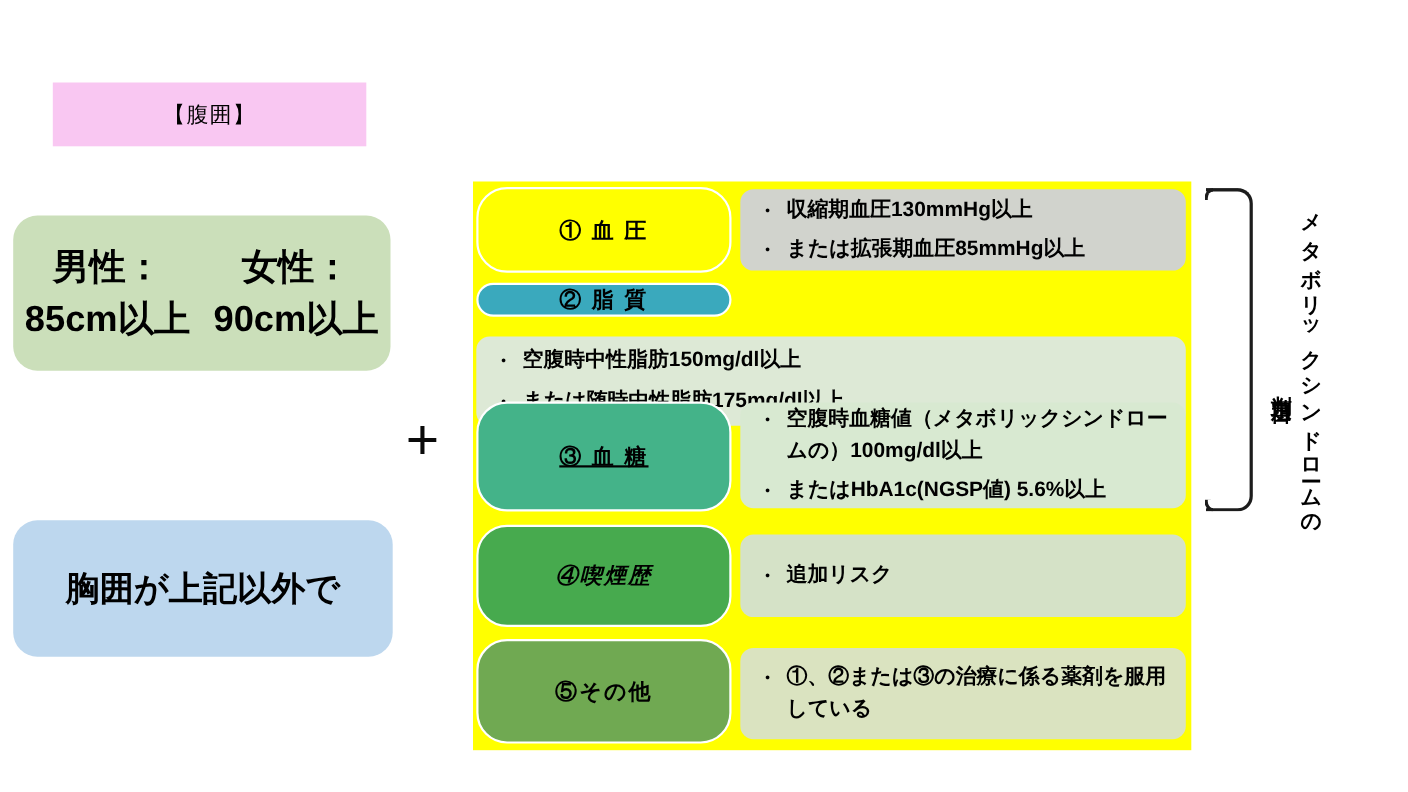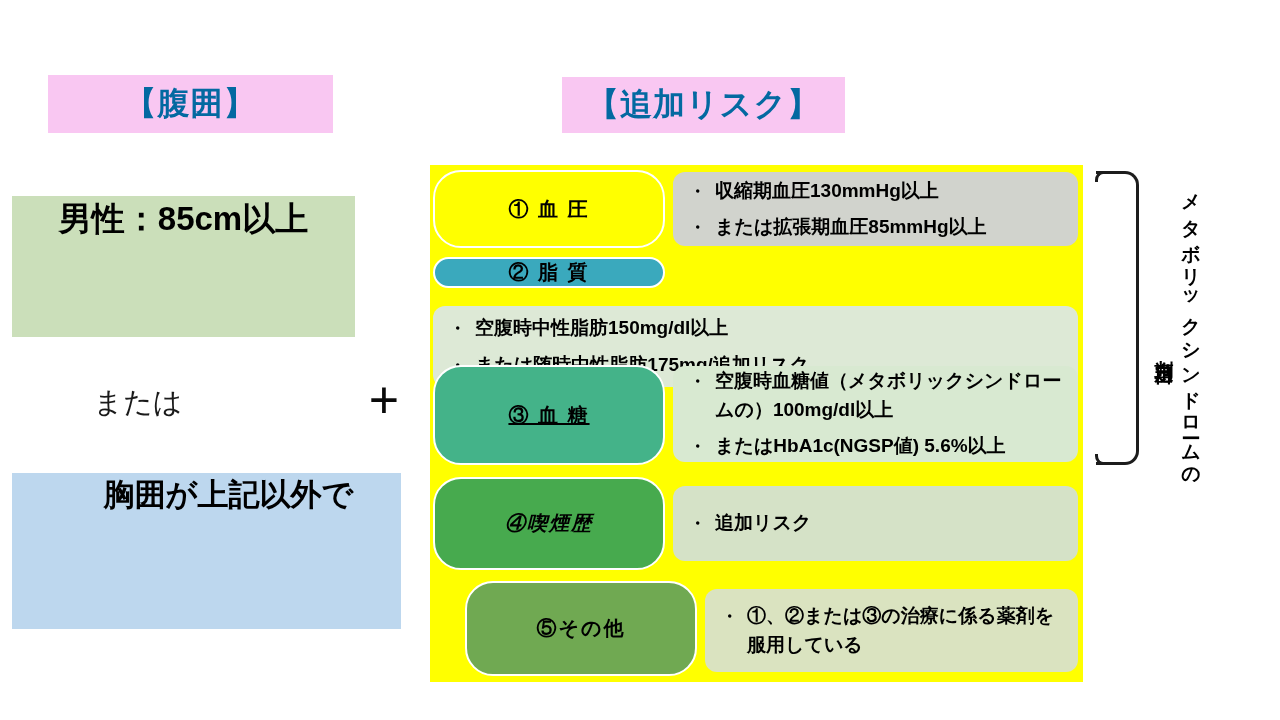--- a/index.html
+++ b/index.html
@@ -4,52 +4,52 @@
 <style>
   html,body{margin:0;padding:0;}
   .canvas{
     position:relative; width:1280px; height:720px; background:#ffffff;
     font-family:"Liberation Sans", sans-serif; color:#111; overflow:hidden;
   }
   .abs{position:absolute;}
   
   .pink-header{
     display:flex; align-items:center; justify-content:center;
-    font-size:32px; font-weight:bold; letter-spacing:1px; color:#0369a1;
+    font-size:20px; font-weight:normal; letter-spacing:1px; color:#000000;
   }
   .waist-header{left:48px; top:75px; width:285px; height:58px;}
   .risk-header{left:562px; top:77px; width:283px; height:56px;}
   
   .big-box{
-    display:flex; align-items:flex-start; justify-content:center;
-    font-weight:bold; color:#000; text-align:center;
+    display:flex; align-items:center; justify-content:center;
+    font-weight:bold; color:#000; text-align:center;border-radius:22px;
   }
   .waist-box{left:12px; top:196px; width:343px; height:141px; font-size:33px; line-height:1.42;}
-  .bmi-box{left:12px; top:473px; width:345px; height:156px; font-size:31px; line-height:1.45;padding-left:44px;}
+  .bmi-box{left:12px; top:473px; width:345px; height:124px; font-size:31px; line-height:1.45;}
   .or-label{
     left:58px; top:383px; width:160px; height:40px;
     display:flex; align-items:center; justify-content:center;
     font-size:29px; font-weight:500; color:#1a1a1a;
   }
   .plus-sign{
     left:352px; top:368px; width:64px; height:64px;
     display:flex; align-items:center; justify-content:center;
     font-size:52px; font-weight:300; color:#0a0a0a;
   }
   
   .risk-table{
     left:430px; top:165px; width:653px; height:517px;
     padding:5px 5px 6px 3px; box-sizing:border-box;
   }
   .risk-row{display:flex; gap:8px;}
   .risk-row.r1{height:78px; margin-bottom:9px;}
   .risk-row.r2{height:95px; margin-bottom:13px;flex-direction:column;}
   .risk-row.r3{height:100px; margin-bottom:12px;}
   .risk-row.r4{height:93px; margin-bottom:11px;}
-  .risk-row.r5{height:95px;margin-left:32px;}
+  .risk-row.r5{height:95px;}
   .risk-label{
     flex:none; width:232px; border:2px solid #ffffff; border-radius:28px;
     display:flex; align-items:center; justify-content:center; box-sizing:border-box;
     font-size:20px; font-weight:bold; letter-spacing:2px; color:#000;
   }
   .risk-detail{
     flex:1; border-radius:12px;
     display:flex; flex-direction:column; justify-content:center;
     padding:4px 10px 4px 16px; box-sizing:border-box;
     font-size:19px; font-weight:bold; line-height:1.5; color:#000;
@@ -85,27 +85,26 @@
   .vtext1{left:1178px; top:181px; height:275px;}
   .vtext2{left:1151px; top:344px; height:95px;}
 </style>
 </head>
 <body>
 
 <div class="canvas">
 
   <div class="abs pink-header waist-header" style="background: rgb(249, 199, 242);">【腹囲】</div>
 
-  <div class="abs pink-header risk-header" style="background: rgb(249, 199, 242);">【追加リスク】</div>
 
   <div class="abs big-box waist-box" style="background: rgb(203, 223, 186);">
     <div>男性：85cm以上</div>
+    <div>女性：90cm以上</div>
   </div>
 
-  <div class="abs or-label">または</div>
 
   <div class="abs plus-sign">+</div>
 
   <div class="abs big-box bmi-box" style="background: rgb(189, 215, 238);">
     <div>胸囲が上記以外で</div>
   </div>
 
   <div class="abs risk-table" style="background: rgb(255, 255, 0);">
 
     <div class="risk-row r1">
@@ -124,21 +123,21 @@
 
     <div class="risk-row r2">
       <div class="risk-label" style="background: rgb(58, 169, 189);">② 脂 質</div>
       <div class="risk-detail" style="background: rgb(221, 233, 214);">
         <div class="bullet">
           <span class="dot">・</span>
           <span class="txt">空腹時中性脂肪150mg/dl以上</span>
         </div>
         <div class="bullet">
           <span class="dot">・</span>
-          <span class="txt">または随時中性脂肪175mg/追加リスク</span>
+          <span class="txt">または随時中性脂肪175mg/dl以上</span>
         </div>
       </div>
     </div>
 
     <div class="risk-row r3">
       <div class="risk-label" style="background: rgb(68, 179, 137); text-decoration: underline;">③ 血 糖</div>
       <div class="risk-detail" style="background: rgb(216, 233, 209);">
         <div class="bullet">
           <span class="dot">・</span>
           <span class="txt">空腹時血糖値（メタボリックシンドロームの）100mg/dl以上</span>

